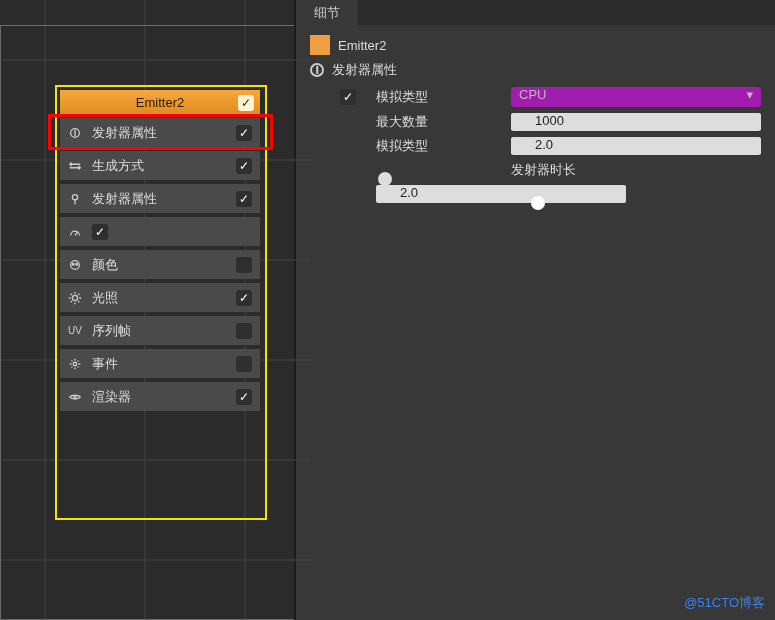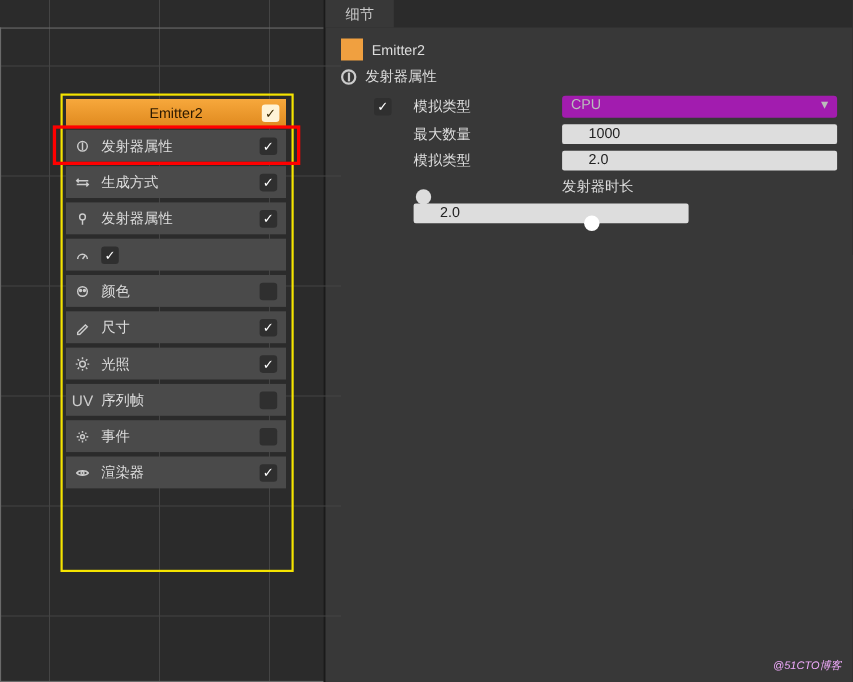--- a/index.html
+++ b/index.html
@@ -65,21 +65,21 @@
   .prop-label { color:#ddd; }
   .dropdown { background:#a21caf; color:#bbb; height:20px; width:250px; display:flex; align-items:flex-start; padding:0 8px; border-radius:3px; position:relative; }
   .dropdown::after { content:"▾"; position:absolute; right:8px; color:#bbb;}
   .val-input { background:#ddd; color:#222; height:18px; width:250px; padding:0 24px; display:flex; align-items:flex-start; border-radius:2px;}
   
   .switch { width:36px; height:18px; border-radius:9px; background:#555; position:relative; }
   .switch::after{ content:""; position:absolute; width:14px;height:14px;border-radius:50%; background:#ddd; top:2px; left:2px;}
   .switch.on { background:#0a7cff; }
   .switch.on::after{ left:20px; background:#fff;}
 
-  .watermark { position:absolute; right:10px; bottom:8px; color:#f0abfc; font-size:10px; font-style:italic;}
+  .watermark { position:absolute; right:10px; bottom:8px; color:#3b82f6; font-size:13px; }
 </style>
 </head>
 <body>
 
 <div class="workspace">
   <div class="left-pane">
     <svg class="grid" width="310" height="620">
       <line x1="0" y1="60" x2="310" y2="60"></line>
         <line x1="0" y1="160" x2="310" y2="160"></line>
       <line x1="0" y1="260" x2="310" y2="260"></line>
@@ -143,39 +143,30 @@
               <circle cx="6" cy="7" r="1" fill="#ccc"></circle>
               <circle cx="10" cy="7" r="1" fill="#ccc"></circle>
             </svg>
           </span>
           <span class="lbl">颜色</span>
           <span class="chk"></span>
         </div>
         <div class="module-row">
           <span class="ico">
             <svg viewBox="0 0 16 16">
-              <path d="M3 13l8-8 2 2-8 8H3v-2z"></path>
-            </svg>
-          </span>
-          <span class="lbl">尺寸</span>
-          <span class="chk on"></span>
-        </div>
-        <div class="module-row">
-          <span class="ico">
-            <svg viewBox="0 0 16 16">
               <circle cx="8" cy="8" r="3"></circle>
               <path d="M8 1v2M8 13v2M1 8h2M13 8h2M3 3l1.5 1.5M11.5 11.5L13 13M13 3l-1.5 1.5M4.5 11.5L3 13"></path>
             </svg>
           </span>
           <span class="lbl">光照</span>
           <span class="chk on"></span>
         </div>
         <div class="module-row">
           <span class="ico">
-            <span style="font-size:14px;color:#ccc;">UV</span>
+            <span style="font-size:10px;color:#ccc;">UV</span>
           </span>
           <span class="lbl">序列帧</span>
           <span class="chk"></span>
         </div>
         <div class="module-row">
           <span class="ico">
             <svg viewBox="0 0 16 16">
               <circle cx="8" cy="8" r="2"></circle>
               <path d="M8 2v2M8 12v2M2 8h2M12 8h2M4 4l1 1M11 11l1 1M12 4l-1 1M5 11l-1 1"></path>
             </svg>

